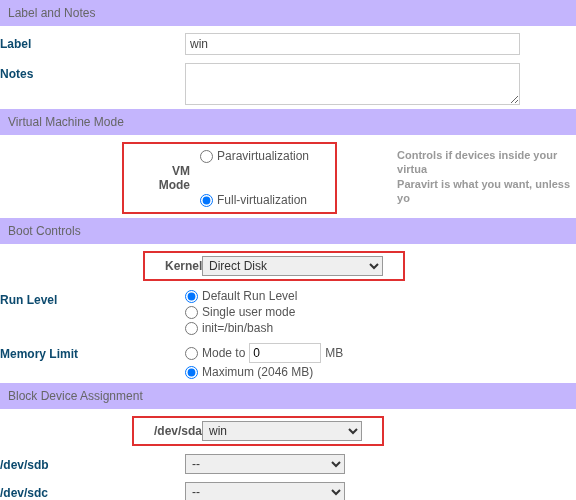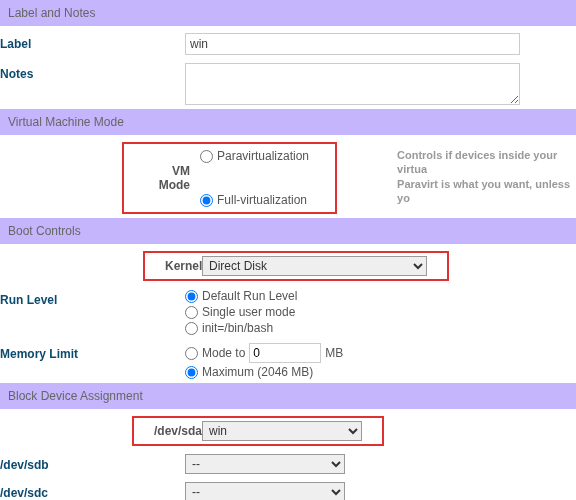--- a/index.html
+++ b/index.html
@@ -7,21 +7,21 @@
   .section-header { background: #c4b5fd; padding: 6px 8px; color: #666; font-size: 12px; }
   .row { display: flex; align-items: flex-start; padding: 4px 0; }
   .label-col { width: 185px; text-align: left; padding-right: 10px; font-weight: bold; color: #0c4a6e; padding-top: 4px; font-size: 12px; }
   .field-col { flex: 1; padding-right: 8px; display: flex; align-items: center; flex-wrap: wrap; }
   .text-input { width: 335px; padding: 3px 4px; border: 1px solid #ccc; font-size: 12px; color: #444; }
   .textarea { width: 335px; height: 42px; border: 1px solid #ccc; padding: 3px 4px; font-size: 12px; resize: both; }
   .radio-group { display: flex; flex-direction: column; gap: 2px; }
   .radio-line { display: flex; align-items: center; gap: 4px; color: #555; font-size: 12px; white-space: nowrap; }
   input[type=radio] { margin: 0; }
   select { font-size: 12px; padding: 1px 2px; border: 1px solid #999; background: #efefef; color: #333; }
-  .select-wide { width: 225px; }
+  .select-wide { width: 181px; }
   .select-med { width: 160px; }
   .num-input { width: 72px; padding: 2px 3px; border: 1px solid #ccc; font-size: 12px; }
   .hint { color: #999; font-size: 11px; padding-left: 20px; line-height: 1.3; flex: 1; }
   .hl-box { border: 2px solid #e03030; padding: 3px 20px; display: inline-flex; align-items: center; }
   .spacer { height: 3px; }
 </style>
 </head>
 <body>
 
 <div class="section-header">Label and Notes</div>

